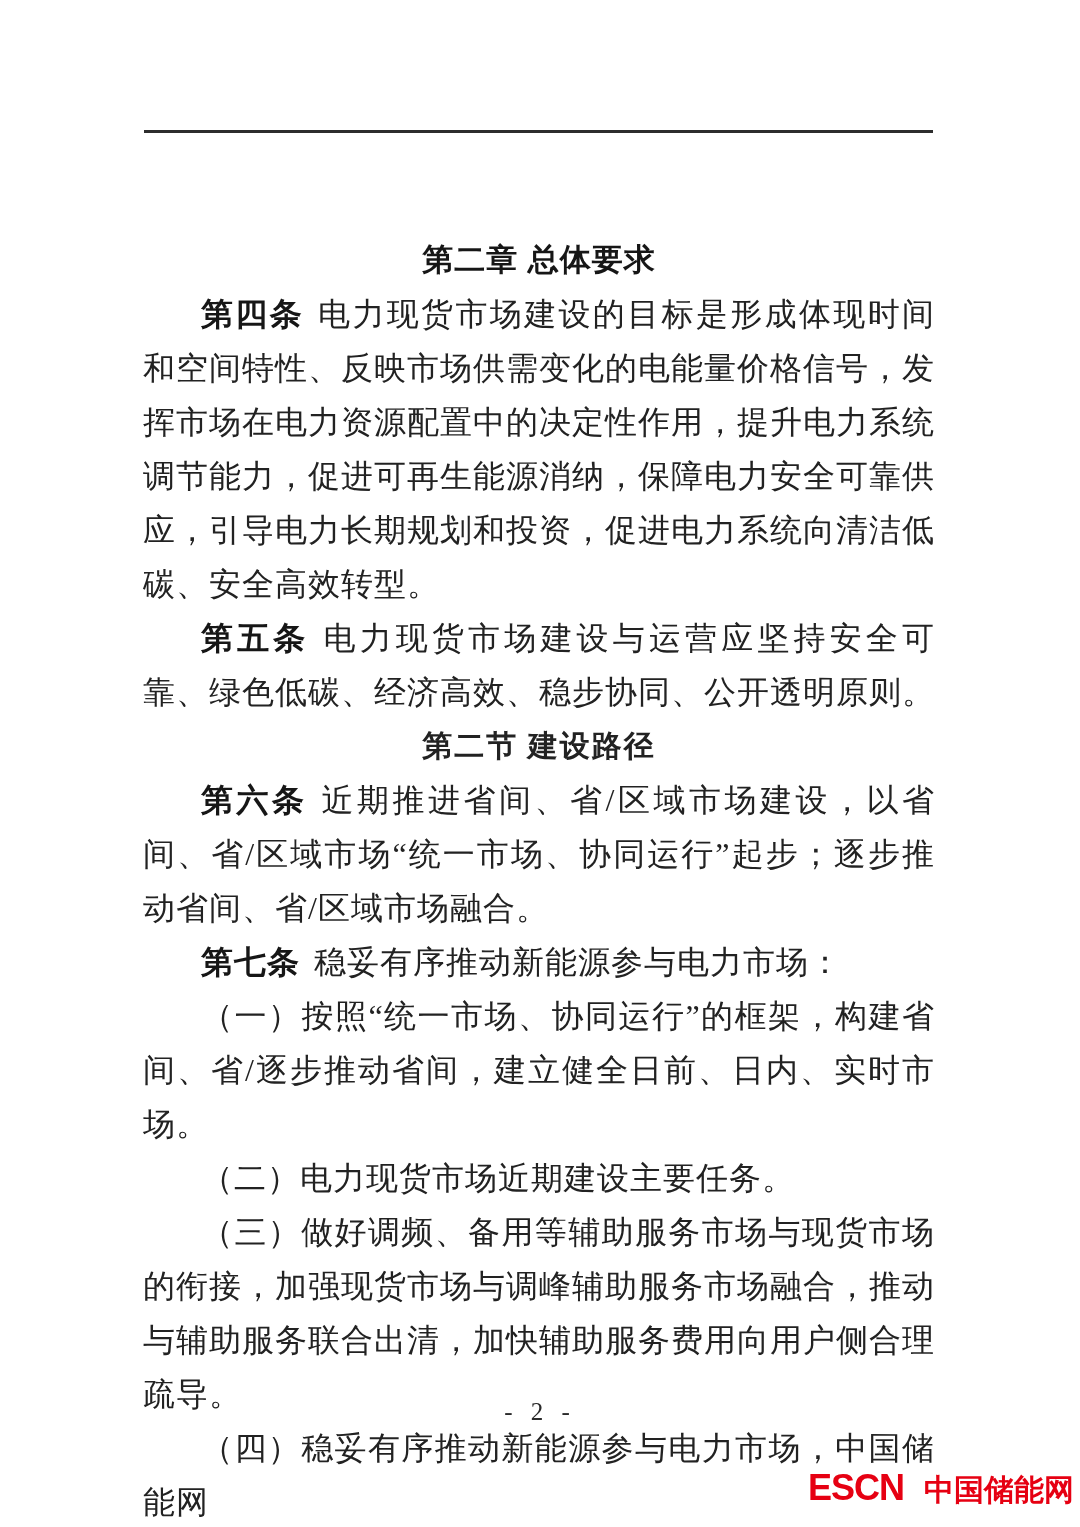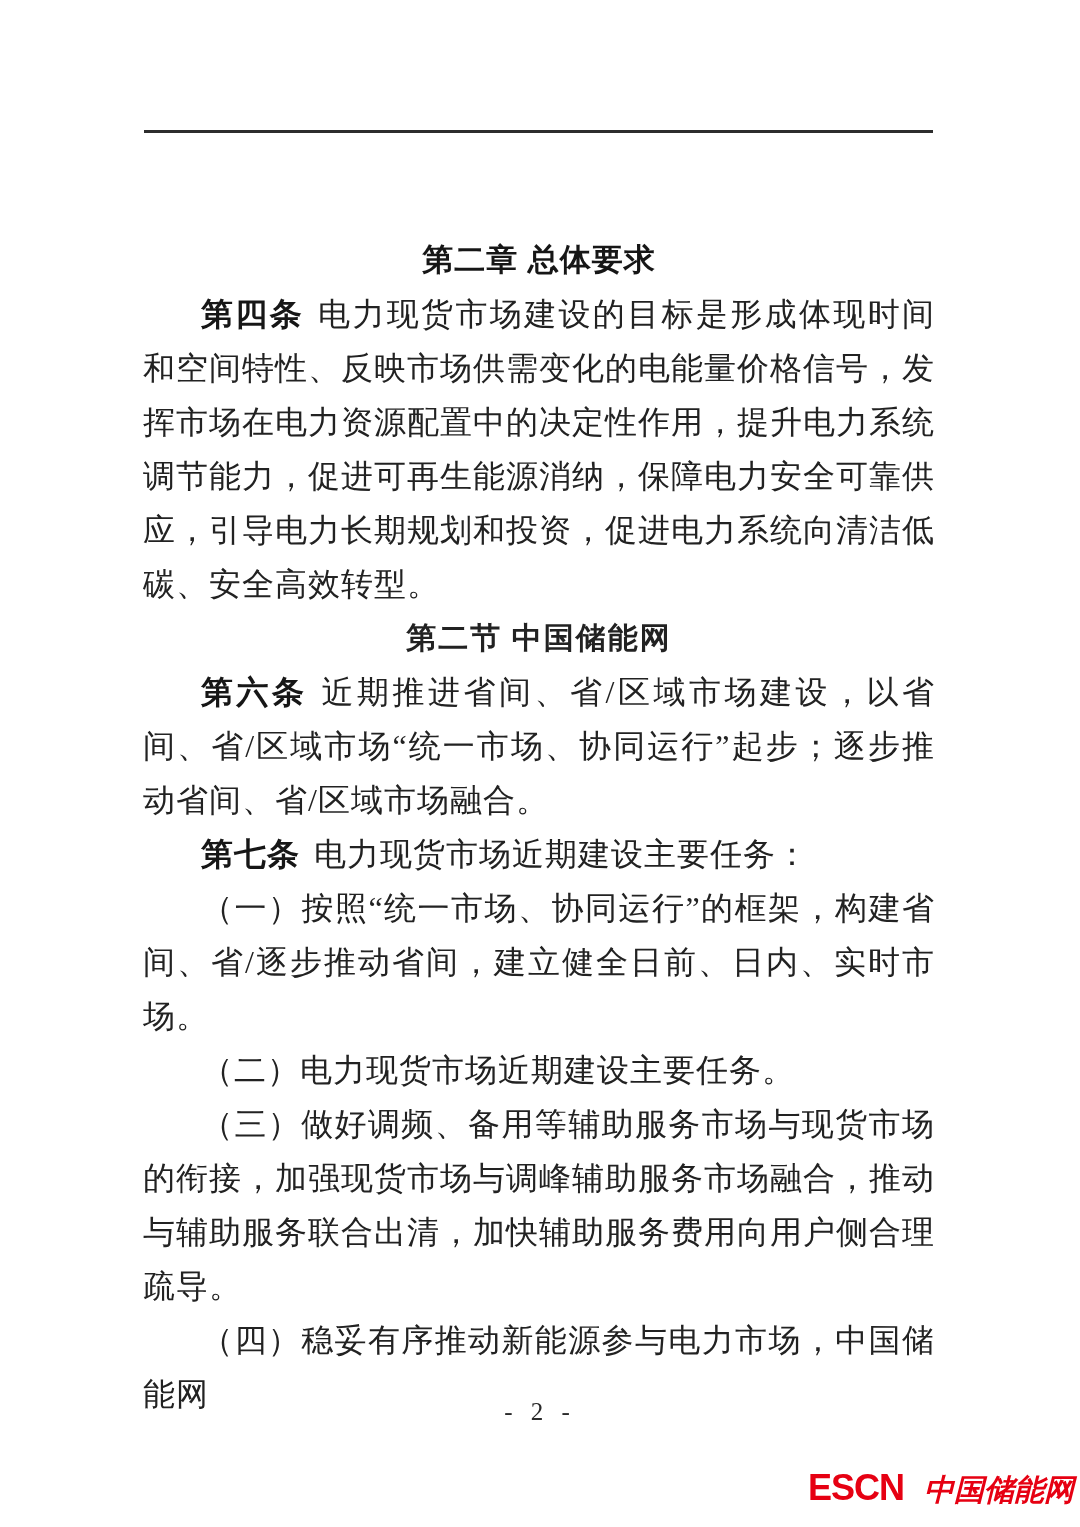--- a/index.html
+++ b/index.html
@@ -87,43 +87,43 @@
     font-weight: 700;
     font-size: 36px;
     line-height: 36px;
     letter-spacing: -1px;
   }
   .logo-chinese {
     font-family: "Liberation Sans", "DejaVu Sans", sans-serif;
     font-weight: 700;
     font-size: 30px;
     line-height: 30px;
-    font-style: italic;
   }
 </style>
 </head>
 <body>
 
 <div class="page">
 
   <div class="top-rule"></div>
 
   <div class="content">
 
     <h1 class="chapter-title">第二章 总体要求</h1>
 
 
     <p class="para"><span class="para-lead">第四条</span><span>电力现货市场建设的目标是形成体现时间和空间特性、反映市场供需变化的电能量价格信号，发挥市场在电力资源配置中的决定性作用，提升电力系统调节能力，促进可再生能源消纳，保障电力安全可靠供应，引导电力长期规划和投资，促进电力系统向清洁低碳、安全高效转型。</span></p>
 
+    <p class="para"><span class="para-lead">第五条</span><span>电力现货市场建设与运营应坚持安全可靠、绿色低碳、经济高效、稳步协同、公开透明原则。</span></p>
 
-    <h2 class="section-title">第二节 中国储能网</h2>
+    <h2 class="section-title">第二节 建设路径</h2>
 
     <p class="para"><span class="para-lead">第六条</span><span>近期推进省间、省/区域市场建设，以省间、省/区域市场“统一市场、协同运行”起步；逐步推动省间、省/区域市场融合。</span></p>
 
-    <p class="para"><span class="para-lead">第七条</span><span>电力现货市场近期建设主要任务：</span></p>
+    <p class="para"><span class="para-lead">第七条</span><span>稳妥有序推动新能源参与电力市场：</span></p>
 
     <p class="para">（一）按照“统一市场、协同运行”的框架，构建省间、省/逐步推动省间，建立健全日前、日内、实时市场。</p>
 
     <p class="para">（二）电力现货市场近期建设主要任务。</p>
 
     <p class="para">（三）做好调频、备用等辅助服务市场与现货市场的衔接，加强现货市场与调峰辅助服务市场融合，推动与辅助服务联合出清，加快辅助服务费用向用户侧合理疏导。</p>
 
     <p class="para">（四）稳妥有序推动新能源参与电力市场，中国储能网</p>
 
   </div>

